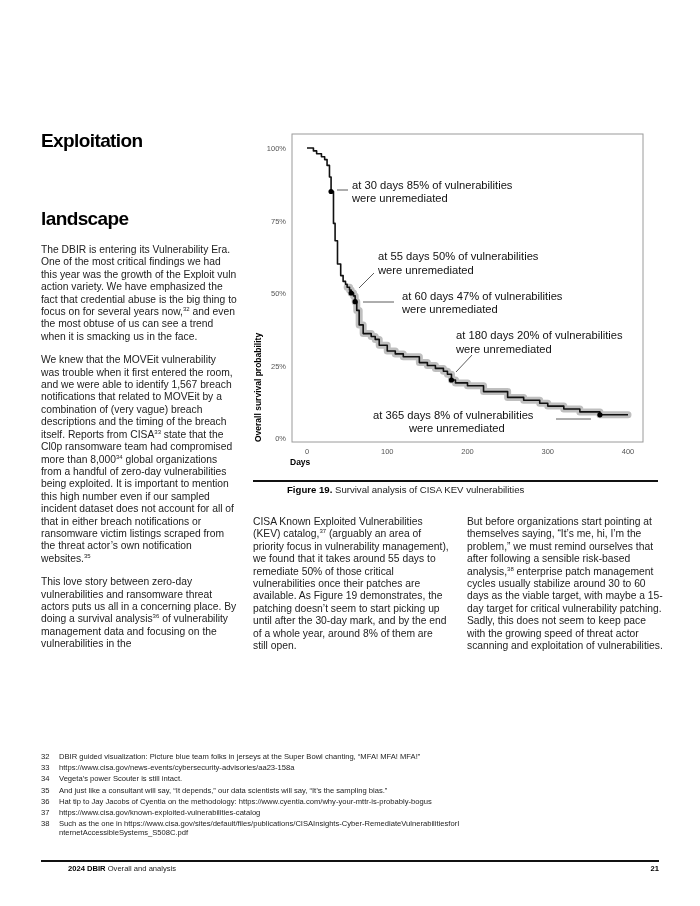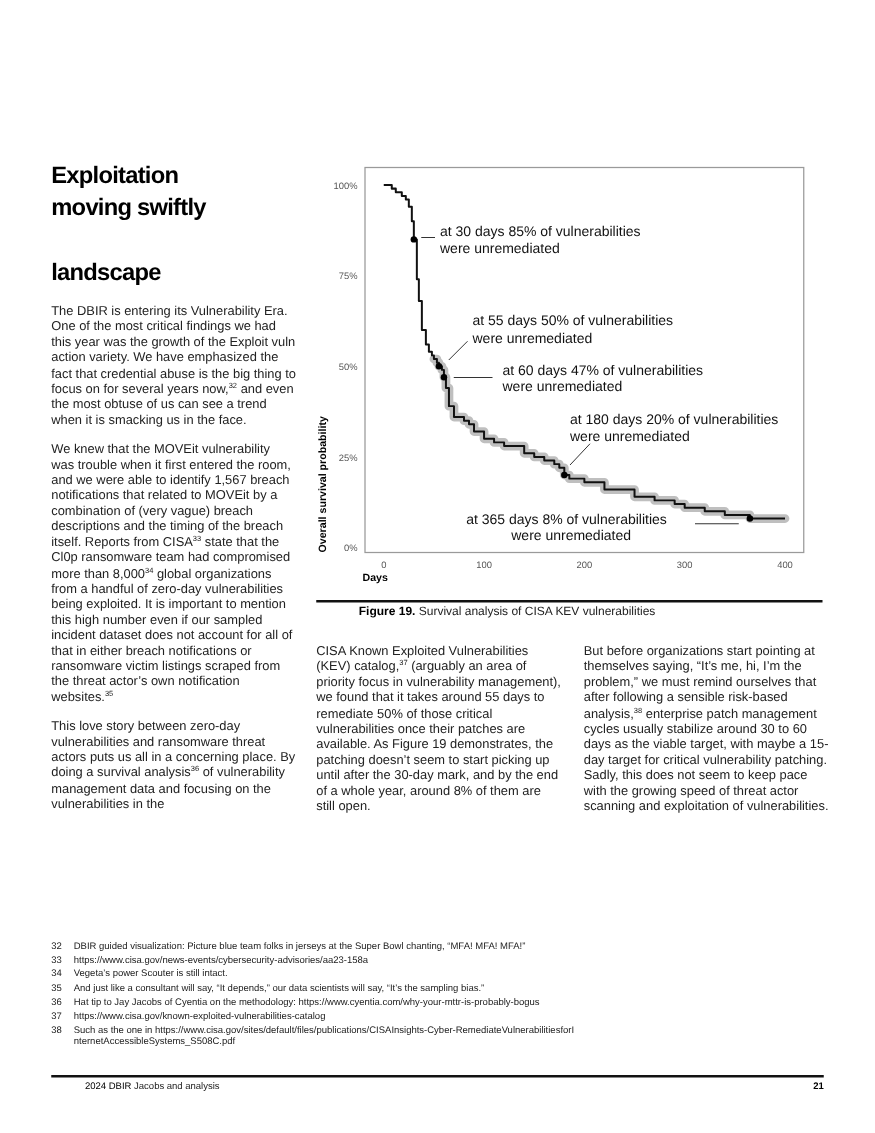--- a/index.html
+++ b/index.html
@@ -16,29 +16,29 @@
     .fig-rule { position: absolute; left: 253px; top: 480px; width: 405px; height: 2px; background: #111; }
     .fig-caption { position: absolute; left: 253px; top: 484px; font-size: 9.6px; color: #222; }
     .fig-caption b { color: #000; font-weight: 700; padding-left: 34px; }
     .footnotes { position: absolute; left: 41px; top: 752px; width: 420px; font-size: 7.6px; line-height: 9px; color: #222; }
     .fn { display: flex; margin-bottom: 2.2px; }
     .fn-num { width: 18px; flex: none; }
     .fn-text { flex: 1; }
     .fn a { color: #222; }
     .footer-rule { position: absolute; left: 41px; top: 860px; width: 618px; height: 1.5px; background: #111; }
     .footer-left { position: absolute; left: 41px; top: 864px; font-size: 7.6px; color: #222; }
-    .footer-left b { font-weight: 400; color: #000; padding-left: 27px; }
+    .footer-left b { font-weight: 700; color: #000; padding-left: 27px; }
     .footer-right { position: absolute; left: 640px; top: 864px; width: 19px; text-align: right; font-size: 7.6px; font-weight: 700; color: #000; }
   </style>
 </head>
 <body>
 
 <h1 class="page-title">
   <span>Exploitation</span><br>
-  <span>moving swiftly</span><br>
+  <br>
   <br>
   <span>landscape</span>
 </h1>
 
 <div class="body-col col-left">
   <p><span>The DBIR is entering its Vulnerability Era. One of the most critical findings we had this year was the growth of the Exploit vuln action variety. We have emphasized the fact that credential abuse is the big thing to focus on for several years now,</span><sup>32</sup><span> and even the most obtuse of us can see a trend when it is smacking us in the face.</span></p>
   <p><span>We knew that the MOVEit vulnerability was trouble when it first entered the room, and we were able to identify 1,567 breach notifications that related to MOVEit by a combination of (very vague) breach descriptions and the timing of the breach itself. Reports from CISA</span><sup>33</sup><span> state that the Cl0p ransomware team had compromised more than 8,000</span><sup>34</sup><span> global organizations from a handful of zero-day vulnerabilities being exploited. It is important to mention this high number even if our sampled incident dataset does not account for all of that in either breach notifications or ransomware victim listings scraped from the threat actor’s own notification websites.</span><sup>35</sup></p>
   <p><span>This love story between zero-day vulnerabilities and ransomware threat actors puts us all in a concerning place. By doing a survival analysis</span><sup>36</sup><span> of vulnerability management data and focusing on the vulnerabilities in the</span></p>
 </div>
 
@@ -136,14 +136,14 @@
       <span class="fn-num">37</span>
       <span class="fn-text"><a>https://www.cisa.gov/known-exploited-vulnerabilities-catalog</a></span>
     </div>
   <div class="fn">
       <span class="fn-num">38</span>
       <span class="fn-text" style="word-break: break-all;"><span>Such as the one in </span><a>https://www.cisa.gov/sites/default/files/publications/CISAInsights-Cyber-RemediateVulnerabilitiesforInternetAccessibleSystems_S508C.pdf</a></span>
     </div>
 </div>
 
 <div class="footer-rule"></div>
-<div class="footer-left"><b>2024 DBIR</b><span> Jacobs and analysis</span></div>
+<div class="footer-left"><b>2024 DBIR</b><span> Overall and analysis</span></div>
 <div class="footer-right">21</div>
 
 </body></html>

